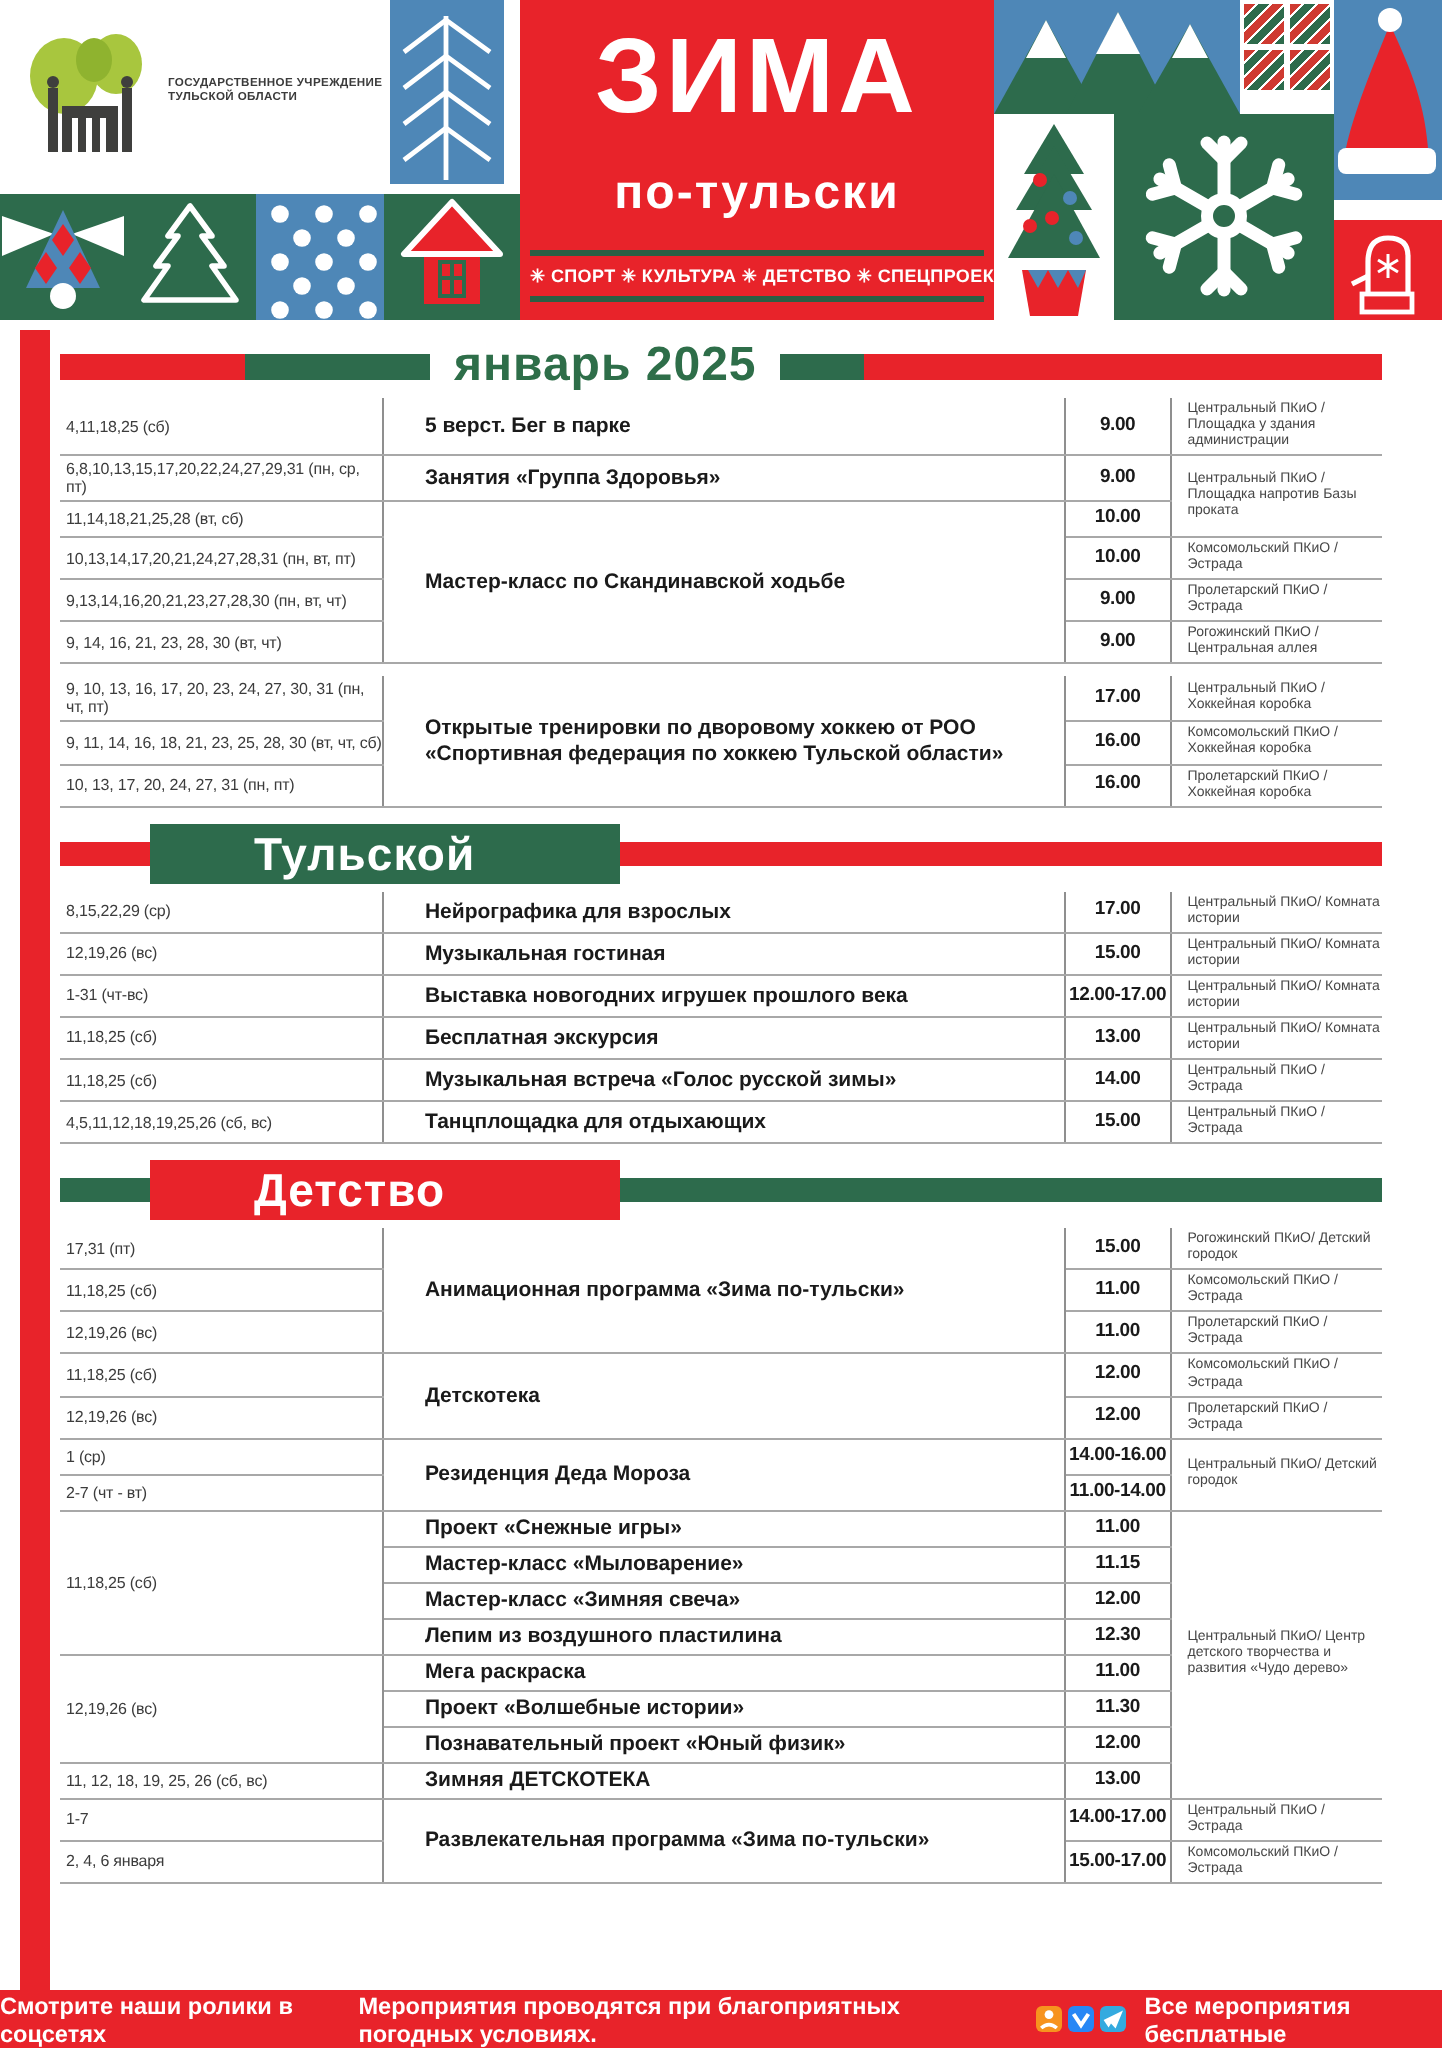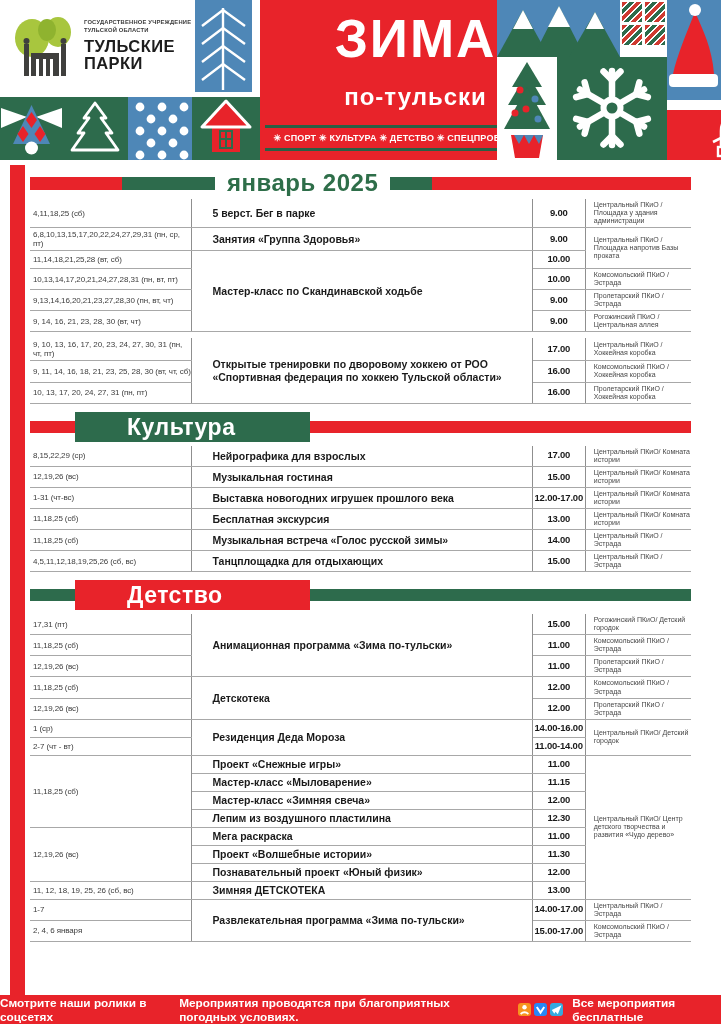--- a/index.html
+++ b/index.html
@@ -2,21 +2,21 @@
 <html><head>
 <meta charset="utf-8">
 <style>
   html,body{margin:0;padding:0;background:#888;}
   .page{position:relative;width:721px;height:1024px;background:#fff;margin:0 auto;
         font-family:"Liberation Sans",sans-serif;overflow:hidden;}
 
   
   .mosaic{position:absolute;left:0;top:0;width:721px;height:160px;background:#fff;}
   .tile{position:absolute;overflow:hidden;}
-  .t-blue{background:#4e87b7;} .t-green{background:#2d6b4c;} .t-red{background:#e8232a;padding-left:37px;} .t-white{background:#fff;}
+  .t-blue{background:#4e87b7;} .t-green{background:#2d6b4c;} .t-red{background:#e8232a;} .t-white{background:#fff;}
 
   .tile-logo{left:0;top:0;width:195px;height:92px;}
   .logo-wrap{display:flex;align-items:center;height:100%;padding-left:14px;box-sizing:border-box;}
   .logo-texts{margin-left:8px;}
   .logo-org{font-size:5.8px;font-weight:bold;color:#3b3b3b;line-height:1.25;letter-spacing:.2px;}
   .logo-name{font-size:16.5px;font-weight:bold;color:#1d1d1d;line-height:1.05;margin-top:4px;letter-spacing:.4px;}
 
   .tile-fir{left:195px;top:0;width:57px;height:92px;}
   .tile-main{left:260px;top:0;width:237px;height:160px;color:#fff;text-align:center;}
   .main-title1{font-size:53px;font-weight:800;letter-spacing:2px;line-height:1;margin-top:12px;}
@@ -90,24 +90,20 @@
           <rect x="17" y="43" width="28" height="23" fill="#3f3f3d"></rect>
           <rect x="22" y="49" width="3" height="17" fill="#fff"></rect>
           <rect x="29" y="49" width="3" height="17" fill="#fff"></rect>
           <rect x="36" y="49" width="3" height="17" fill="#fff"></rect>
         </svg>
         <div class="logo-texts">
           <div class="logo-org">
             <div>ГОСУДАРСТВЕННОЕ УЧРЕЖДЕНИЕ</div>
             <div>ТУЛЬСКОЙ ОБЛАСТИ</div>
           </div>
-          <div class="logo-name">
-            <div>ТУЛЬСКИЕ</div>
-            <div>ПАРКИ</div>
-          </div>
         </div>
       </div>
     </div>
 
     <div class="tile tile-fir t-blue">
       <svg width="57" height="92" viewBox="0 0 57 92">
         <g stroke="#fff" stroke-width="2.4" fill="none">
           <path d="M28,8 V90"></path>
           <path d="M7,26 L28,10 L50,26"></path>
           <path d="M7,44 L28,28 L50,44"></path>
@@ -321,21 +317,21 @@
       <tr>
         <td class="dates">10, 13, 17, 20, 24, 27, 31 (пн, пт)</td>
         <td class="time">16.00</td>
         <td class="loc">Пролетарский ПКиО / Хоккейная коробка</td>
       </tr>
       </tbody>
     </table>
 
     <div class="banner">
       <div class="bar r"></div>
-      <div class="blabel g">Культура</div>
+      <div class="blabel g">Тульской</div>
     </div>
     <table class="events">
       <colgroup>
           <col class="c-dates">
           <col class="c-event">
           <col class="c-time">
           <col class="c-loc">
         </colgroup>
       <tbody>
       <tr>

